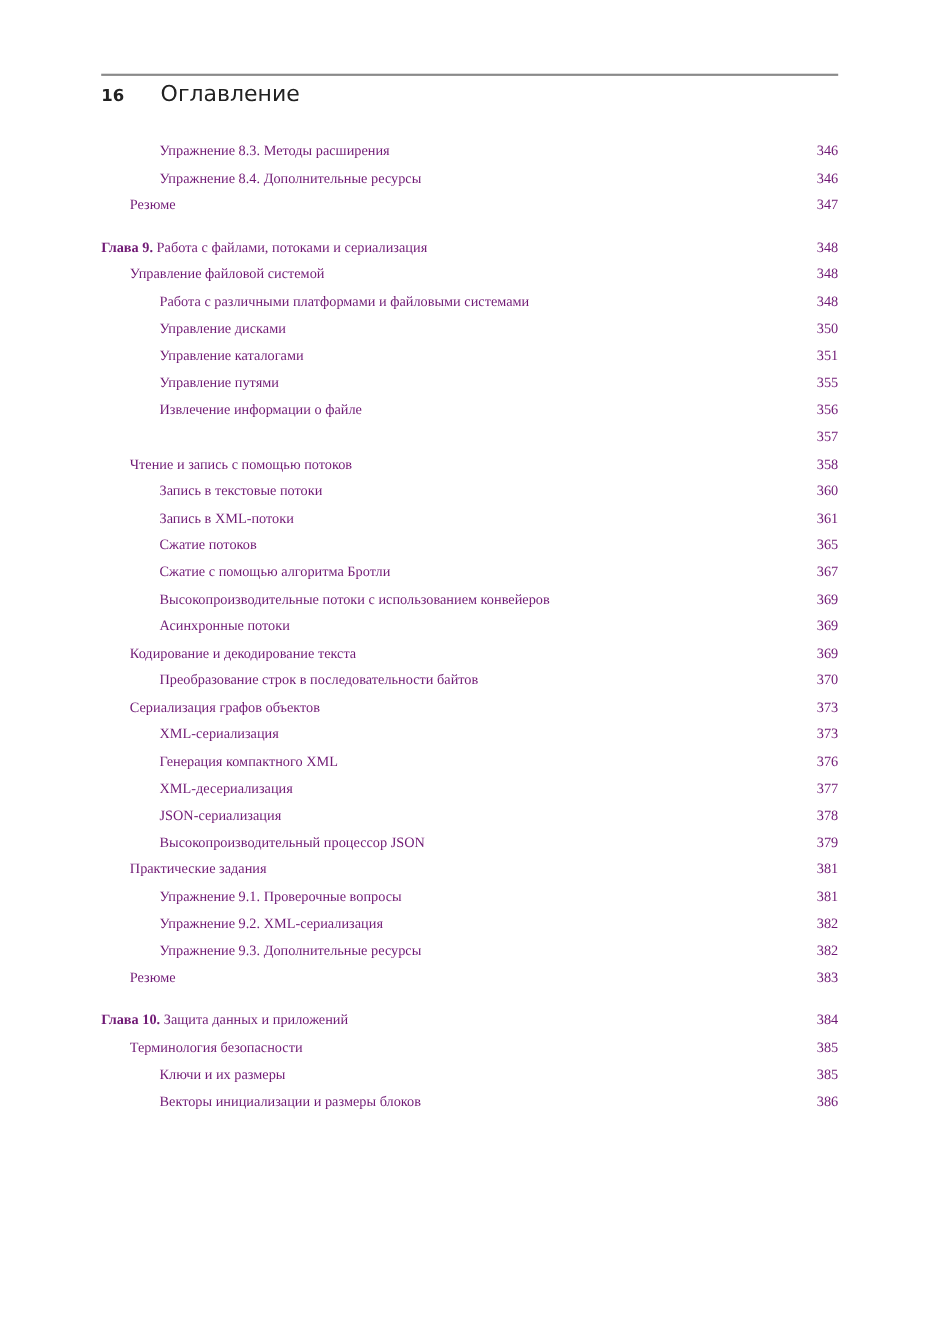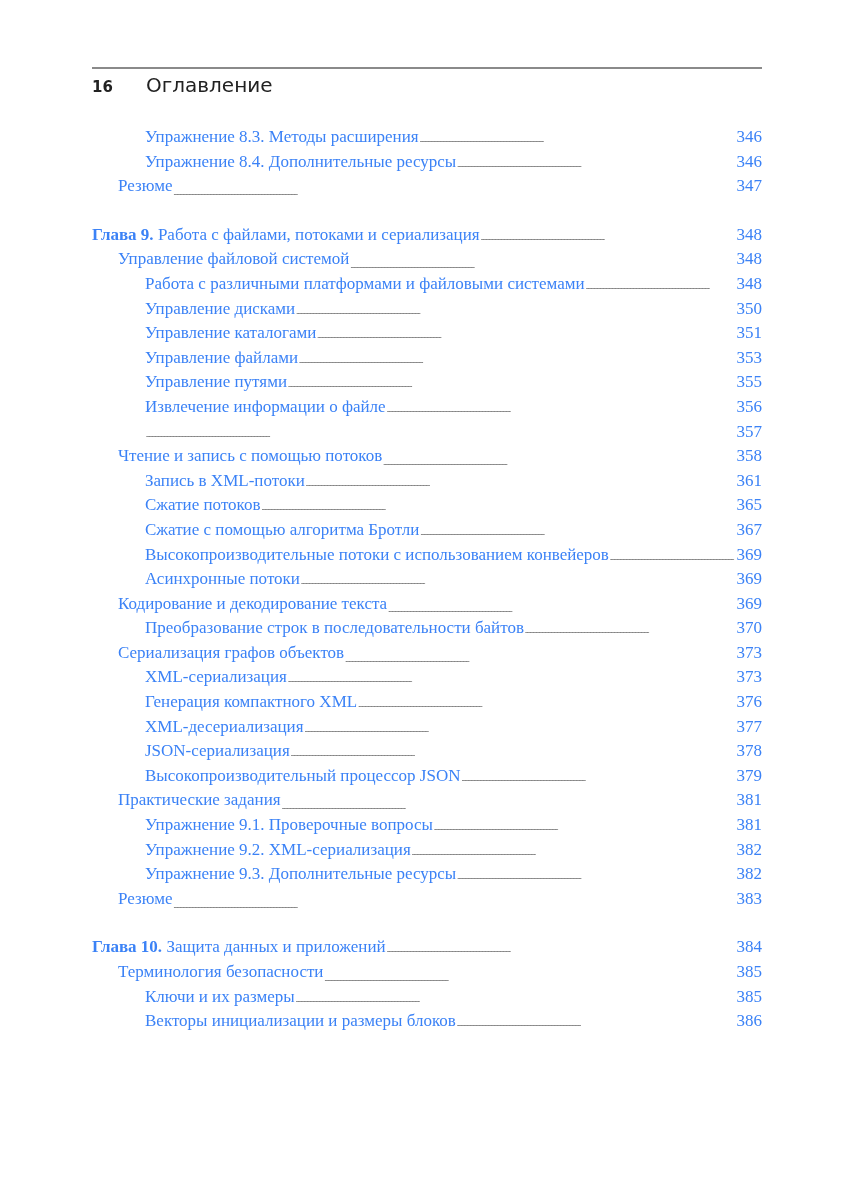--- a/index.html
+++ b/index.html
@@ -4,26 +4,26 @@
 <style>
   html, body { margin: 0; padding: 0; background: #ffffff; }
   body { width: 849px; height: 1200px; position: relative; overflow: hidden; }
   .page { position: absolute; left: 0; top: 0; width: 723px; height: 1200px; }
   .rule { position: absolute; left: 92px; top: 67px; width: 670px; height: 2px; background: #8a8a8a; }
   .running-head { position: absolute; left: 92px; top: 73px; height: 20px; display: flex; align-items: baseline;
     font-family: "DejaVu Sans", sans-serif; color: #222; }
   .page-num { font-weight: bold; font-size: 15px; width: 54px; }
   .head-title { font-size: 20px; }
   .toc { position: absolute; left: 92px; top: 125px; width: 670px;
-    font-family: "Liberation Serif", serif; font-size: 17px; color: #3b82f6; }
+    font-family: "Liberation Serif", serif; font-size: 13px; color: #701a75; }
   .entry { display: flex; align-items: baseline; height: 24.6px; line-height: 24.6px; white-space: nowrap; }
   .entry.lvl0 { padding-left: 0; }
   .entry.lvl1 { padding-left: 26px; align-items: center; }
   .entry.lvl2 { padding-left: 53px; }
-  .entry.gap { margin-top: 24px; }
+  .entry.gap { margin-top: 14px; }
   .label { flex: 0 0 auto; }
   .label b { font-weight: bold; }
   .leader { flex: 1 1 auto; overflow: hidden; margin: 0 1px; height: 1em; position: relative; top: 0; }
   .leader::before { content: ". . . . . . . . . . . . . . . . . . . . . . . . . . . . . . . . . . . . . . . . . . . . . . . . . . . . . . . . . . . . . . . . . . . . . . . . . . . . . . . . . . . . . . . . . . . . . . . . . . . . . . . . . . . . . . . . . . . . . . . . . . . . . . . . . . . . . . . . . . . . . . . . . . . . . . . . . . . . . . . . . . . . . . . . . . . . . . . . . . . . . . . . . . . . . . . . . . . . . . . . . . . . . . ";
     font-size: 6px; letter-spacing: -1.2px; color: #555; line-height: 24.6px; position: relative; top: 0; }
   .pg { flex: 0 0 auto; text-align: right; }
 </style>
 </head>
 <body>
 
@@ -69,42 +69,42 @@
         <span class="label"><span>Управление дисками</span></span>
         <span class="leader"></span>
         <span class="pg">350</span>
       </div>
       <div class="entry lvl2">
         <span class="label"><span>Управление каталогами</span></span>
         <span class="leader"></span>
         <span class="pg">351</span>
       </div>
       <div class="entry lvl2">
-        <span class="label"><span>Управление файлами</span></span>
-        <span class="leader"></span>
-        <span class="pg">353</span>
-      </div>
-      <div class="entry lvl2">
         <span class="label"><span>Управление путями</span></span>
         <span class="leader"></span>
         <span class="pg">355</span>
       </div>
       <div class="entry lvl2">
         <span class="label"><span>Извлечение информации о файле</span></span>
         <span class="leader"></span>
         <span class="pg">356</span>
       </div>
       <div class="entry lvl2">
         <span class="leader"></span>
         <span class="pg">357</span>
       </div>
       <div class="entry lvl1">
         <span class="label"><span>Чтение и запись с помощью потоков</span></span>
         <span class="leader"></span>
         <span class="pg">358</span>
+      </div>
+      <div class="entry lvl2">
+        <span class="label"><span>Запись в текстовые потоки</span></span>
+        <span class="leader"></span>
+        <span class="pg">360</span>
       </div>
       <div class="entry lvl2">
         <span class="label"><span>Запись в XML-потоки</span></span>
         <span class="leader"></span>
         <span class="pg">361</span>
       </div>
       <div class="entry lvl2">
         <span class="label"><span>Сжатие потоков</span></span>
         <span class="leader"></span>
         <span class="pg">365</span>

